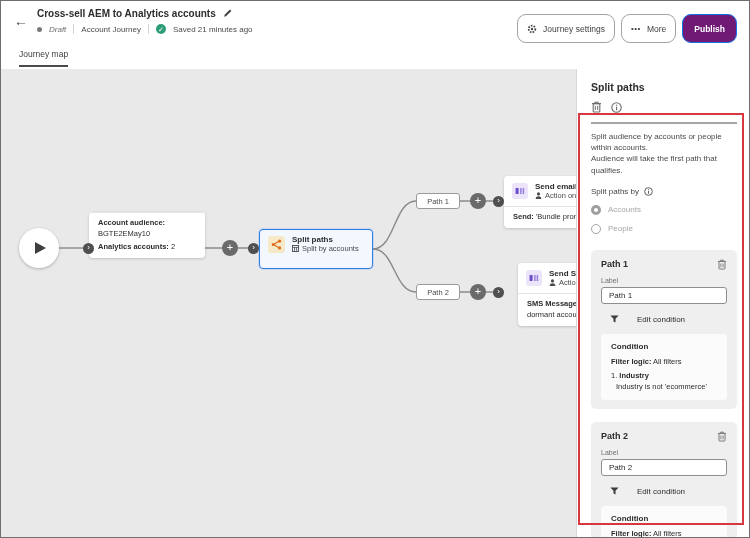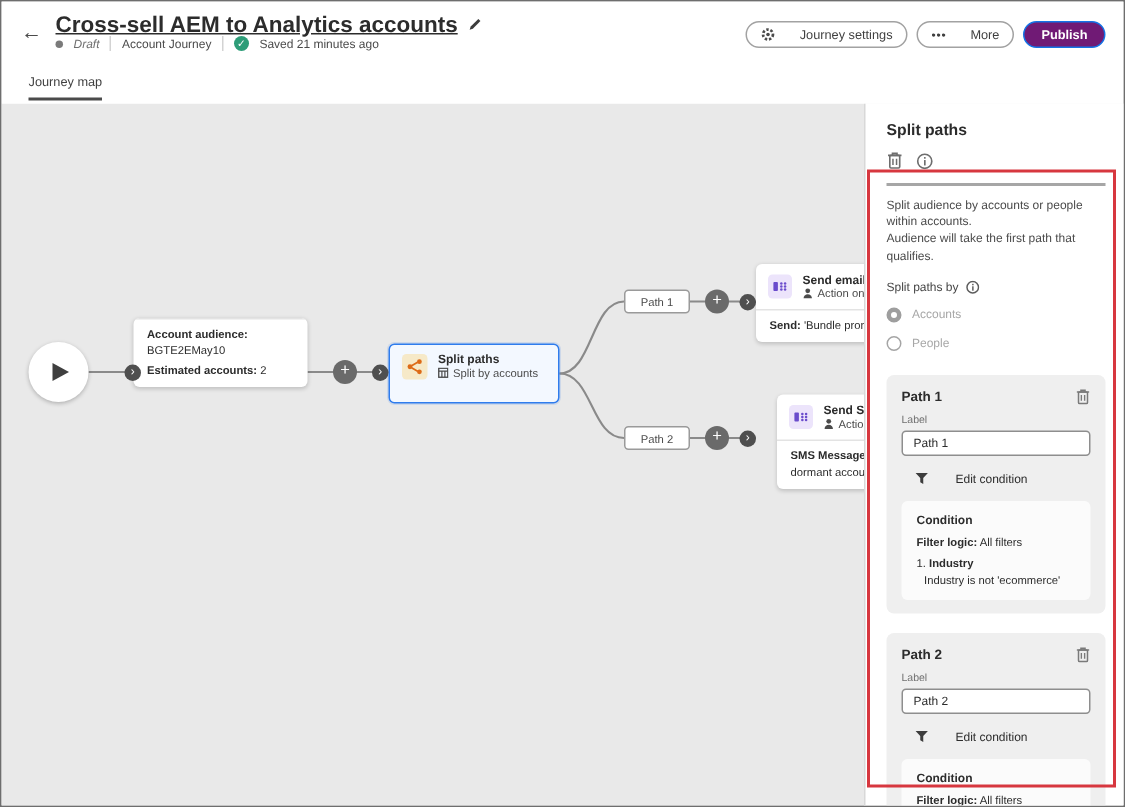--- a/index.html
+++ b/index.html
@@ -6,30 +6,30 @@
   body { background:#fff; }
   .app {
     position:relative; width:750px; height:538px; overflow:hidden;
     font-family:"Liberation Sans","DejaVu Sans",sans-serif;
     background:#fff; border:1px solid #6e6e6e; color:#2c2c2c;
   }
   
   .header { position:absolute; top:0; left:0; right:0; height:44px; background:#fff; z-index:20; }
   .back { position:absolute; left:13px; top:13px; font-size:14px; color:#4b4b4b; cursor:pointer; line-height:1; }
   .title-row { position:absolute; left:36px; top:7px; display:flex; align-items:center; gap:7px; }
-  .j-title { font-size:15px; font-weight:bold; color:#2c2c2c;text-decoration:underline; }
+  .j-title { font-size:10px; font-weight:bold; color:#2c2c2c; }
   .meta-row { position:absolute; left:36px; top:23px; display:flex; align-items:center; gap:7px; font-size:8px; color:#4b4b4b; }
   .status-dot { width:5px; height:5px; border-radius:50%; background:#7a7a7a; }
   .draft { font-style:italic; color:#6e6e6e; }
   .vsep { width:1px; height:10px; background:#d3d3d3; }
   .check-badge { width:10px; height:10px; border-radius:50%; background:#2d9d78; color:#fff; font-size:7px;
     display:flex; align-items:center; justify-content:center; line-height:1; }
   .actions { position:absolute; right:12px; top:13px; display:flex; gap:6px; align-items:center; }
-  .btn { height:18px; border:1px solid #a2a2a2; border-radius:9px; background:#fff; display:flex;
-    align-items:center; gap:16px; padding:0 9px; font-size:8.5px; color:#3f3f3f; cursor:pointer;
+  .btn { height:29px; border:1px solid #a2a2a2; border-radius:9px; background:#fff; display:flex;
+    align-items:center; gap:6px; padding:0 9px; font-size:8.5px; color:#3f3f3f; cursor:pointer;
     font-family:inherit;text-align:center; }
   .btn-primary { background:#701a75; border-color:#1473e6; color:#fff; font-weight:bold; padding:0 11px; }
   .more-dots { font-size:8px; letter-spacing:0.5px; color:#3f3f3f; }
   
   .tabbar { position:absolute; top:44px; left:0; right:0; height:24px; background:#fff; z-index:20; }
   .tab { position:absolute; left:18px; top:4px; font-size:8.5px; color:#3f3f3f; padding-bottom:6px;
     border-bottom:2px solid #4b4b4b; cursor:pointer; }
   
   .canvas { position:absolute; top:68px; left:0; width:750px; bottom:0; background:#e9e9e9; }
   .wires { position:absolute; top:0; left:0; width:750px; height:538px; z-index:1; pointer-events:none; }
@@ -160,21 +160,21 @@
 
   <span class="path-tag" style="left:415px;top:192px;">Path 1</span>
   <span class="path-tag" style="left:415px;top:283px;">Path 2</span>
 
   <div class="node" style="left:88px;top:211px;width:116px;">
     <div class="node-divider"></div>
     <div class="node-body">
       <div class="b">Account audience:</div>
       <div class="line">BGTE2EMay10</div>
       <div class="line" style="margin-top:4px;">
-        <span class="b">Estimated accounts:</span>
+        <span class="b">Analytics accounts:</span>
         <span>2</span>
       </div>
     </div>
   </div>
 
   <div class="node node-split" style="left:258px;top:228px;width:114px;height:40px;">
     <div class="node-head" style="padding:5px 8px;">
       <span class="icon-sq" style="background:#f6e9c8;">
         <svg width="11" height="11" viewBox="0 0 11 11">
           <path d="M3.4 4.9 L7.4 2.5 M3.4 6.1 L7.4 8.5" stroke="#dd6b17" stroke-width="1.2" fill="none"></path>

